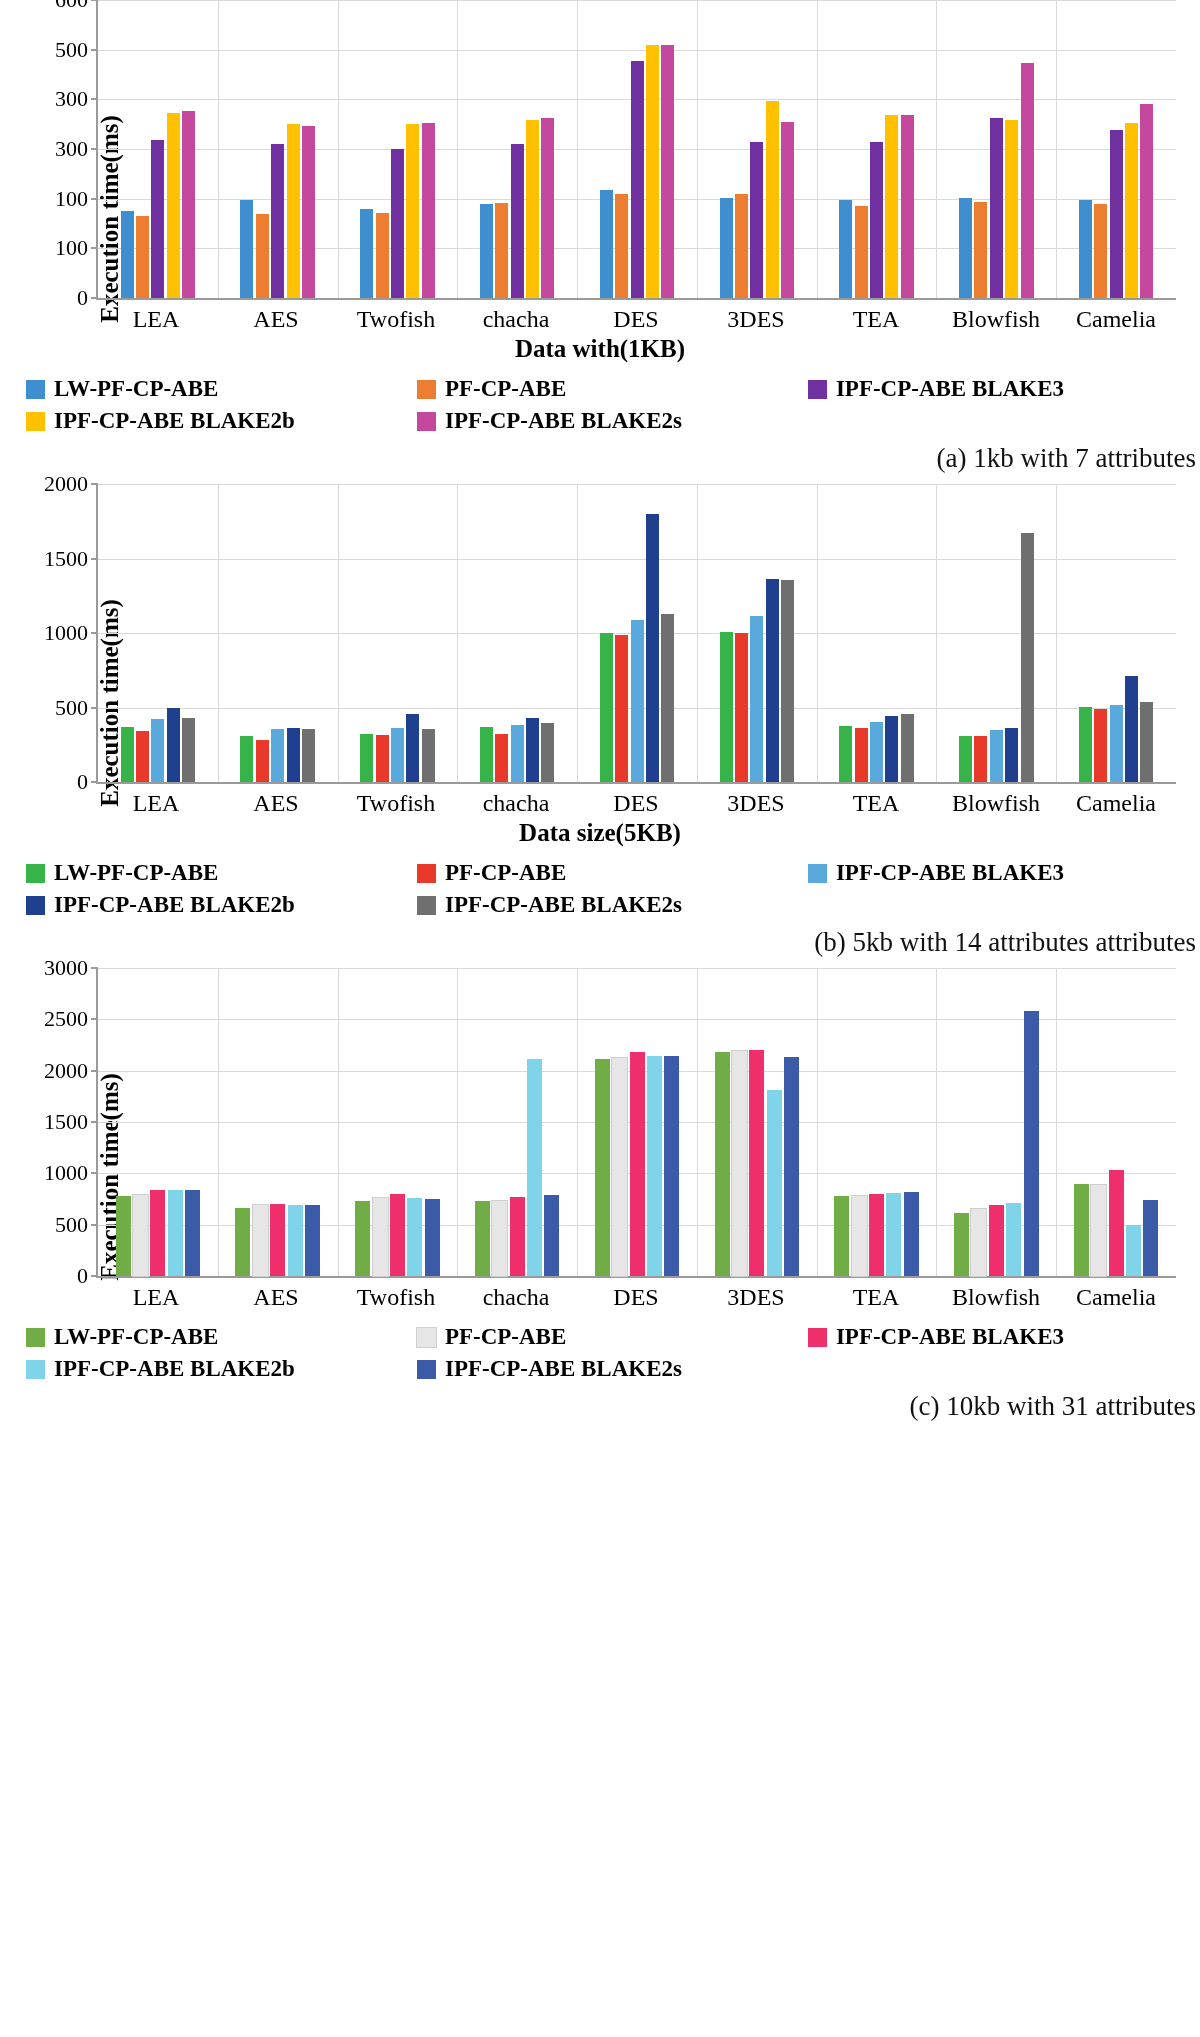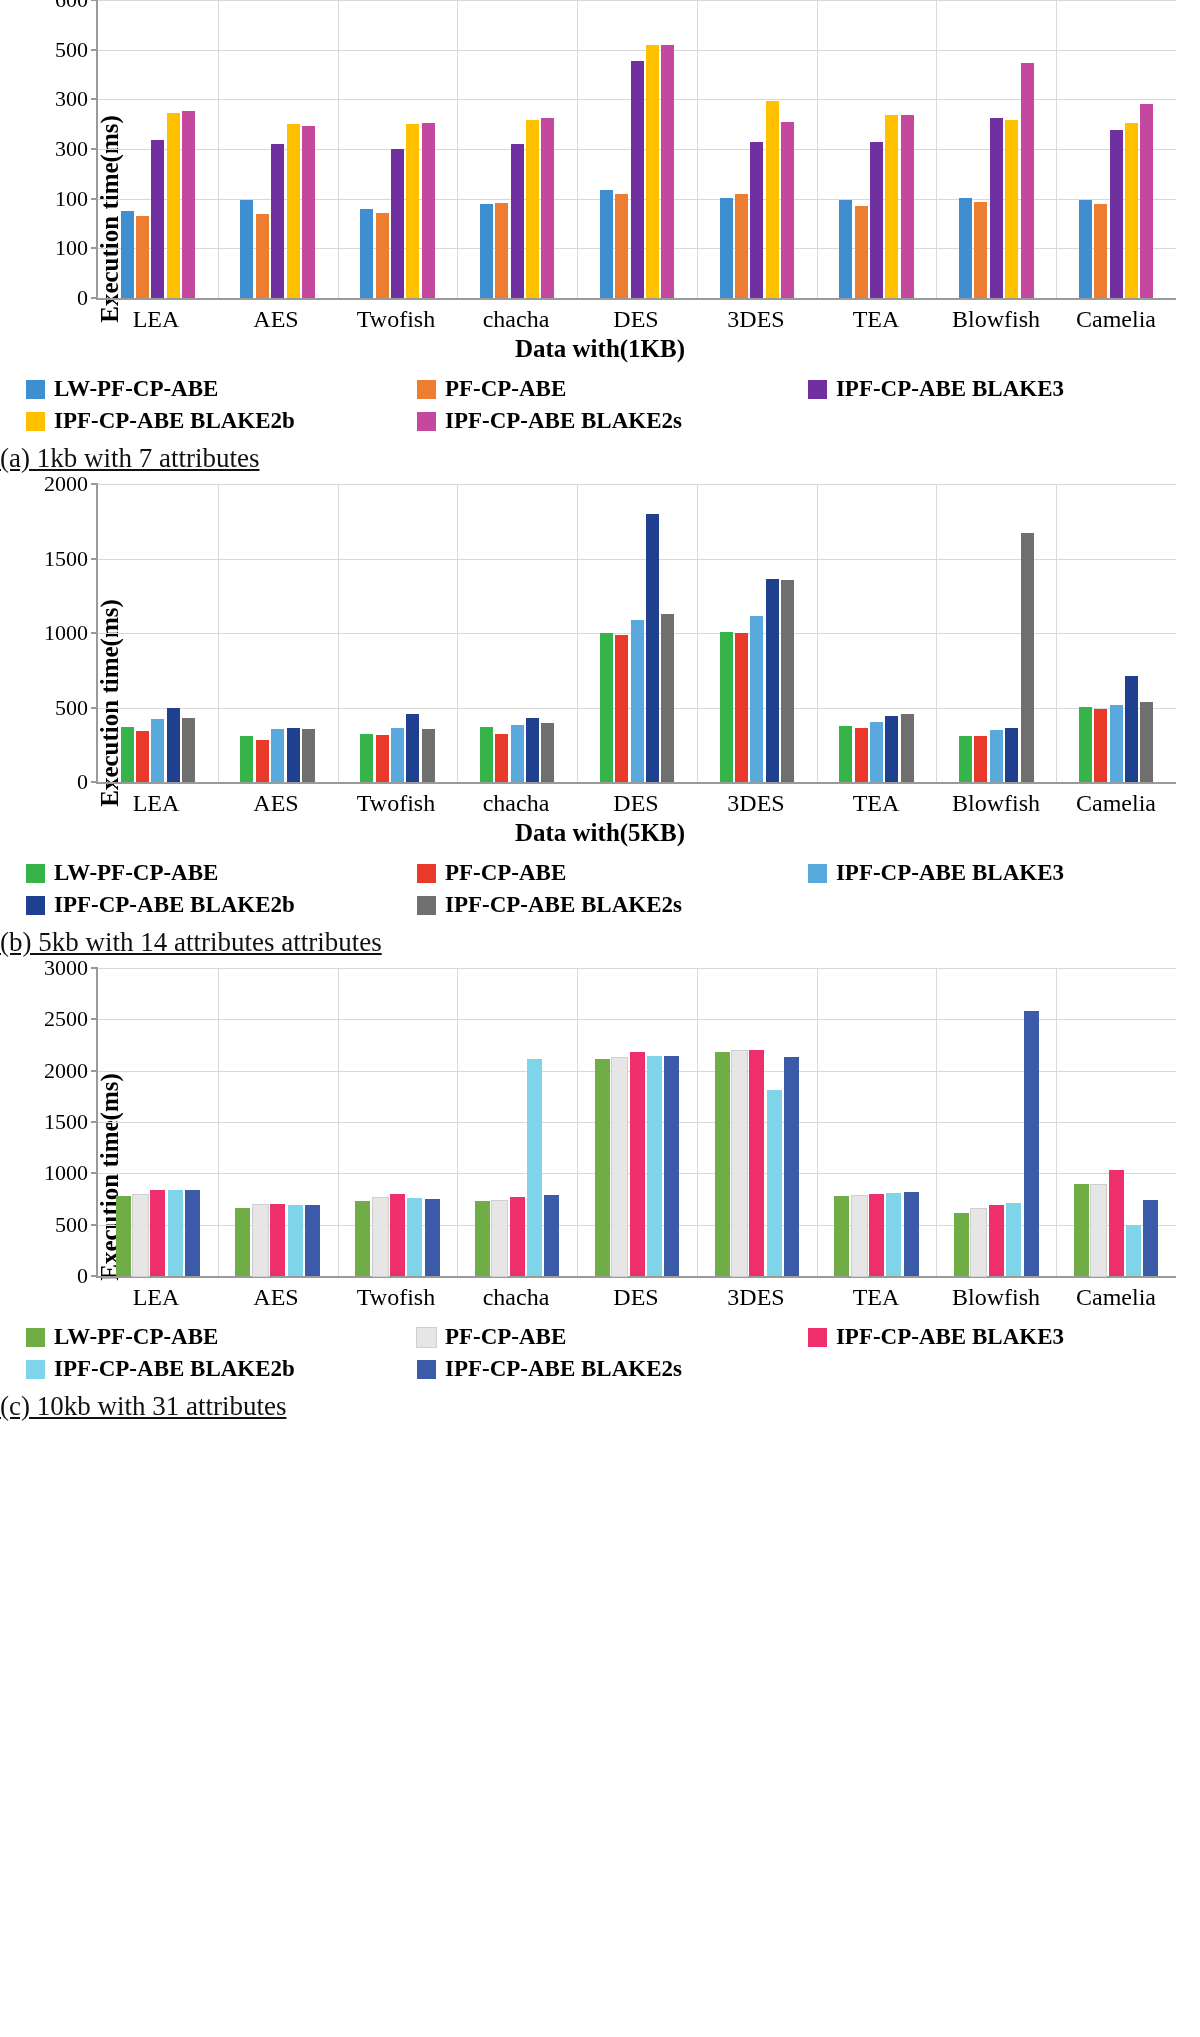--- a/index.html
+++ b/index.html
@@ -7,26 +7,25 @@
     width:1200px;
     background:#ffffff;
     font-family:"Liberation Serif", serif;
     color:#000;
   }
   .page{width:1200px;position:relative;}
 
   .figure{position:relative;width:1200px;}
 
   .caption{
-    text-align:left;
+    text-align:right;
     font-family:"Liberation Serif", serif;
     font-size:27px;
     color:#111;
     padding:6px 4px 10px 0;
-    text-decoration:underline;
   }
 
   
   .chart-block{position:relative;}
   .plot-wrap{
     position:relative;
     margin-left:96px;
     margin-right:24px;
     border-left:2px solid #9a9a9a;
     border-bottom:2px solid #9a9a9a;
@@ -329,21 +328,21 @@
           <div class="xtick">LEA</div>
           <div class="xtick">AES</div>
           <div class="xtick">Twofish</div>
           <div class="xtick">chacha</div>
           <div class="xtick">DES</div>
           <div class="xtick">3DES</div>
           <div class="xtick">TEA</div>
           <div class="xtick">Blowfish</div>
           <div class="xtick">Camelia</div>
         </div>
-      <div class="xlabel">Data with(5KB)</div>
+      <div class="xlabel">Data size(5KB)</div>
       <div class="legend legend-b" id="legend-b">
           <div class="legend-item">
             <span class="legend-swatch" style="background: rgb(54, 180, 74);"></span>
             <span class="legend-label">LW-PF-CP-ABE</span>
           </div>
           <div class="legend-item">
             <span class="legend-swatch" style="background: rgb(232, 57, 43);"></span>
             <span class="legend-label">PF-CP-ABE</span>
           </div>
           <div class="legend-item">

